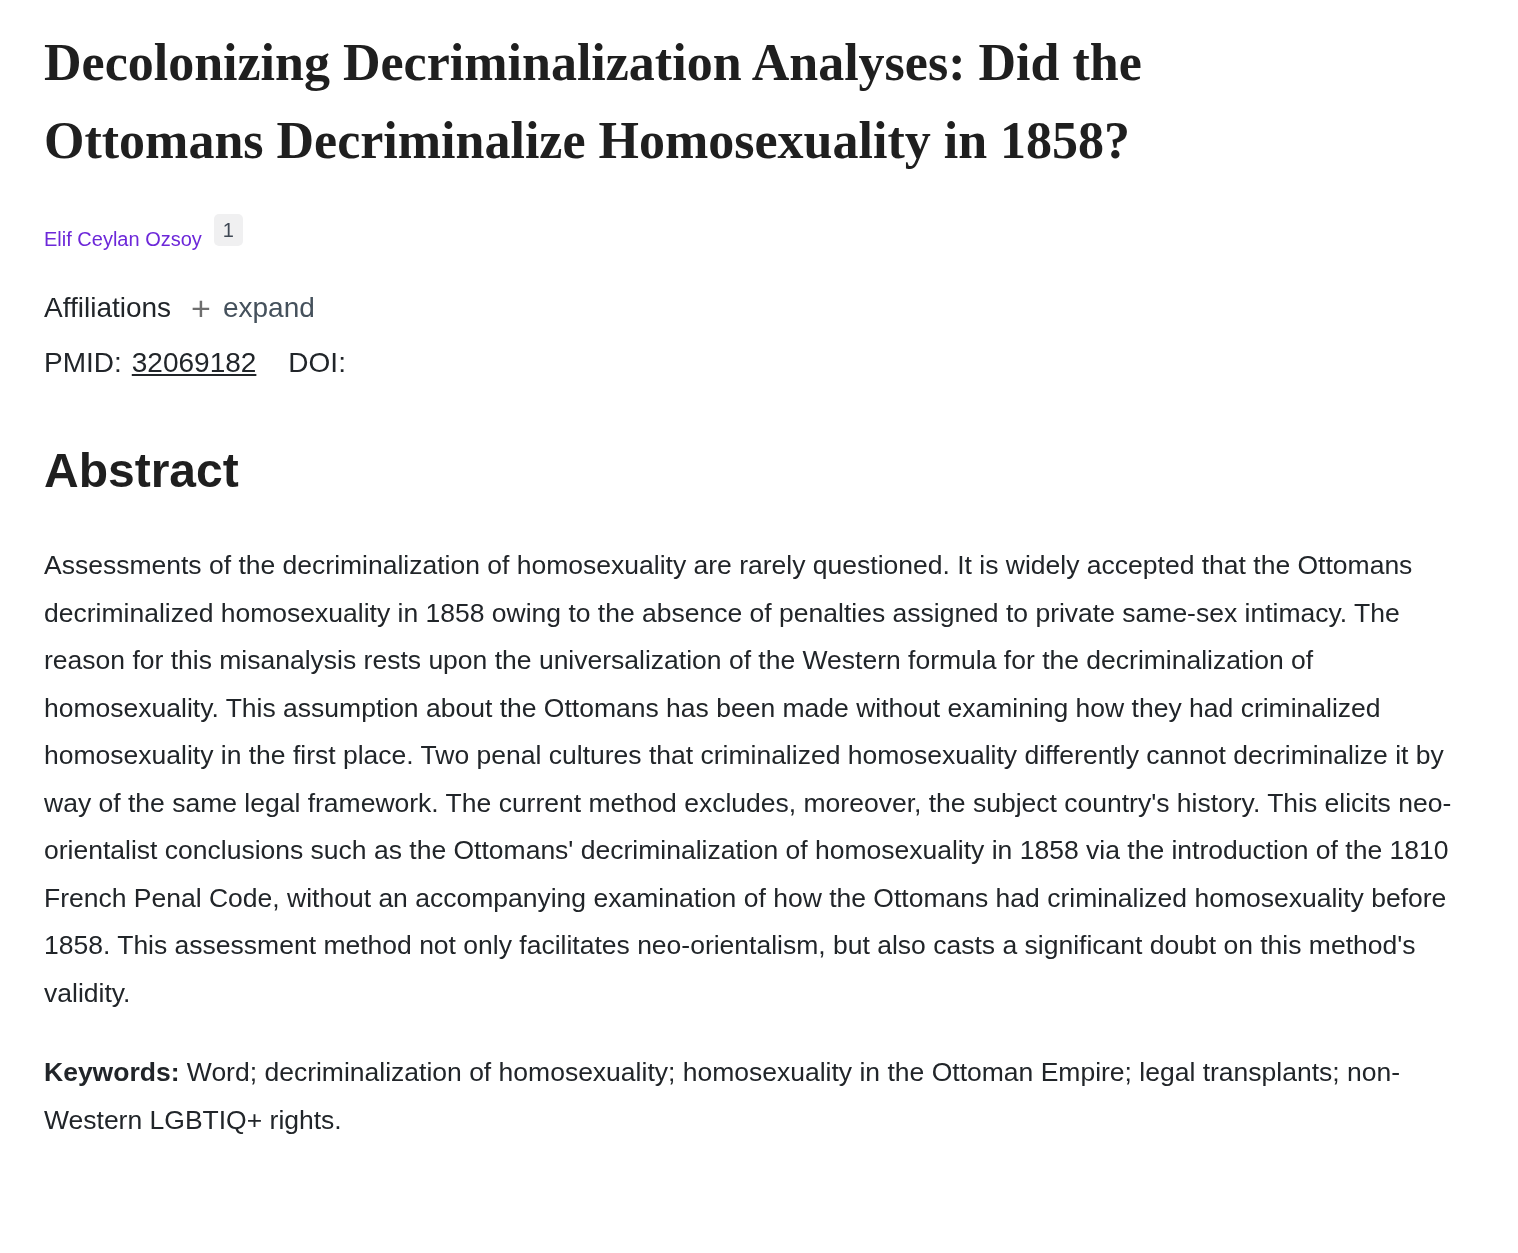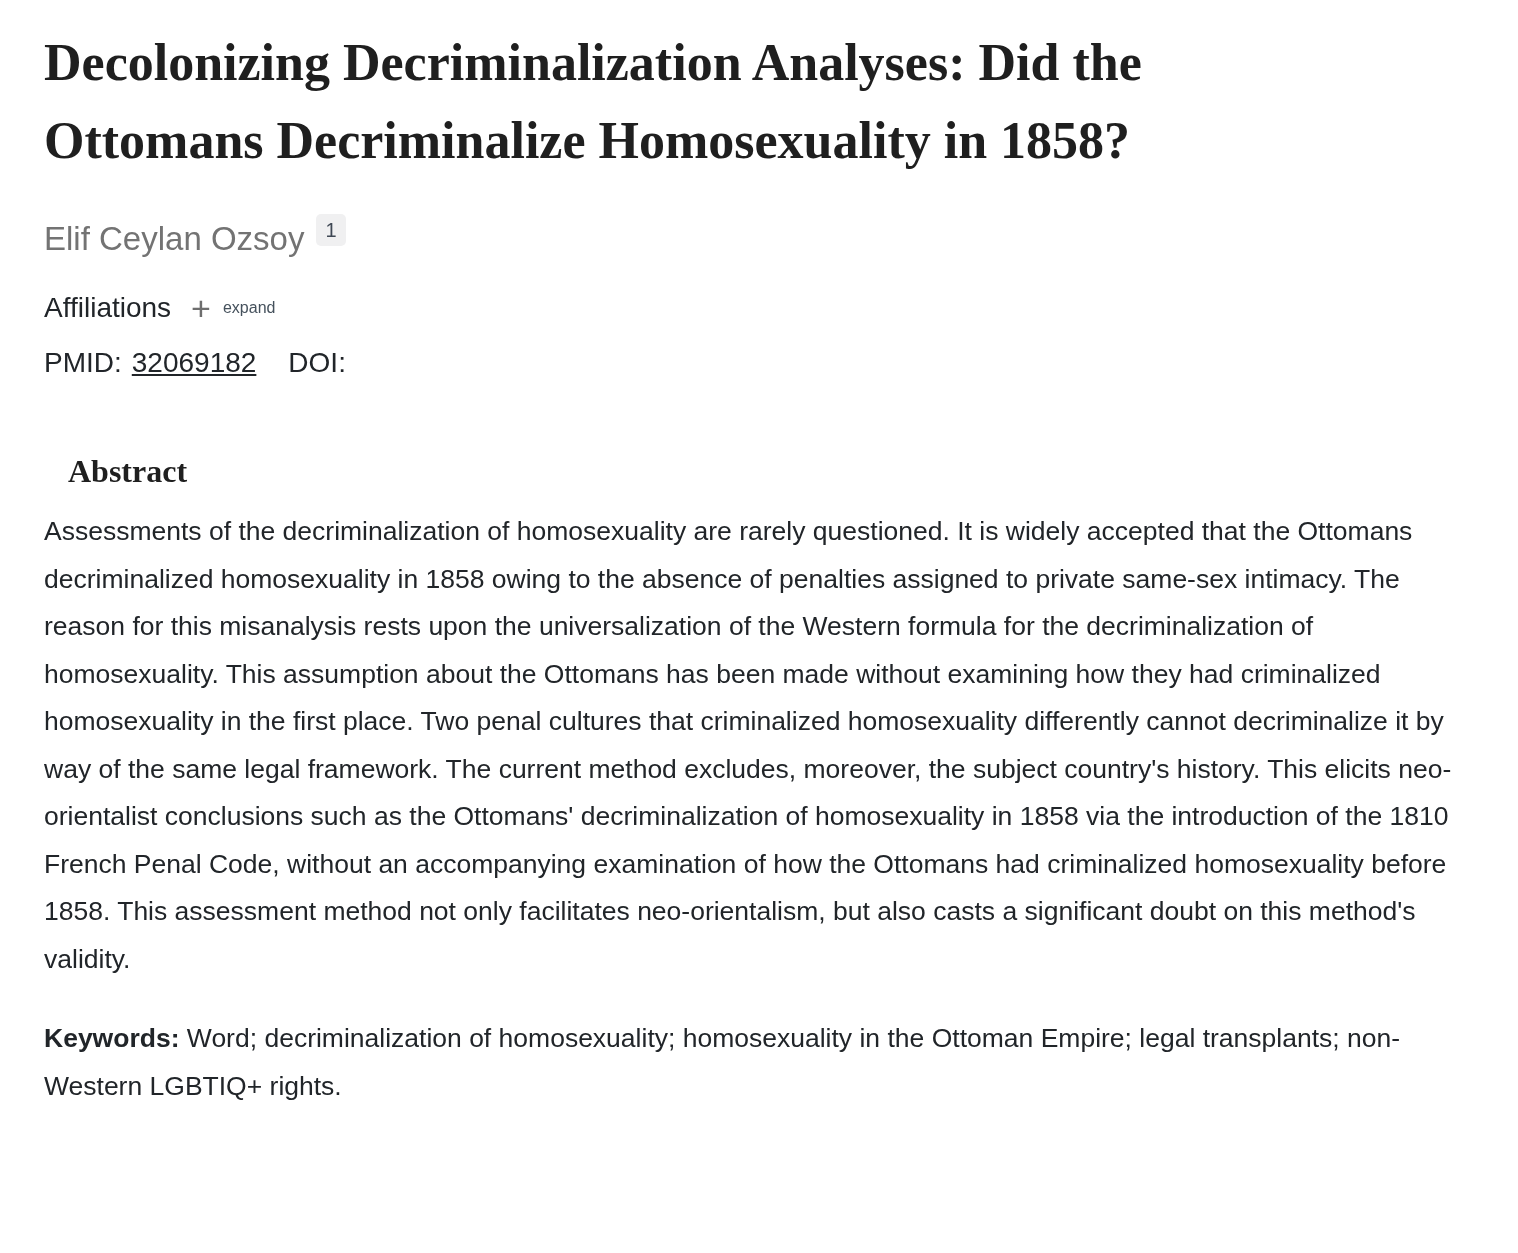--- a/index.html
+++ b/index.html
@@ -27,22 +27,22 @@
   }
   .title-line { display: block; margin-top: 8px; }
 
   
   .authors-row {
     margin-top: 46px;
     display: flex;
     align-items: flex-start;
   }
   .author-link {
-    color: #737373;
-    font-size: 33px;
+    color: #6d28d9;
+    font-size: 20px;
     line-height: 34px;
     text-decoration: none;
     cursor: pointer;
   }
   .aff-sup {
     display: inline-block;
     margin-left: 12px;
     background: #f0f0f1;
     color: #3f4854;
     border-radius: 5px;
@@ -75,21 +75,21 @@
   }
   .plus-icon {
     color: #6e6e6e;
     font-size: 34px;
     font-weight: 400;
     line-height: 28px;
     margin-right: 12px;
   }
   .expand-label {
     color: #45515c;
-    font-size: 16px;
+    font-size: 28px;
   }
 
   
   .ids-row {
     margin-top: 22px;
     font-size: 28px;
     line-height: 34px;
     color: #212529;
     display: flex;
     align-items: baseline;
@@ -100,29 +100,28 @@
   .doi-link {
     color: #1176bd;
     text-decoration: none;
     cursor: pointer;
     margin-left: 10px;
   }
 
   
   .abstract-section { margin-top: 66px; }
   .abstract-heading {
-    font-family: Liberation Serif, serif;
+    font-family: Liberation Sans, sans-serif;
     font-weight: 700;
-    font-size: 32px;
+    font-size: 48px;
     line-height: 50px;
     color: #1f1f1f;
-    margin-left: 24px;
   }
   .abstract-body {
-    margin-top: 12px;
+    margin-top: 46px;
     font-size: 26.5px;
     line-height: 47.5px;
     color: #212529;
     max-width: 1438px;
   }
   .keywords {
     margin-top: 32px;
     font-size: 26.5px;
     line-height: 47.5px;
     color: #212529;

